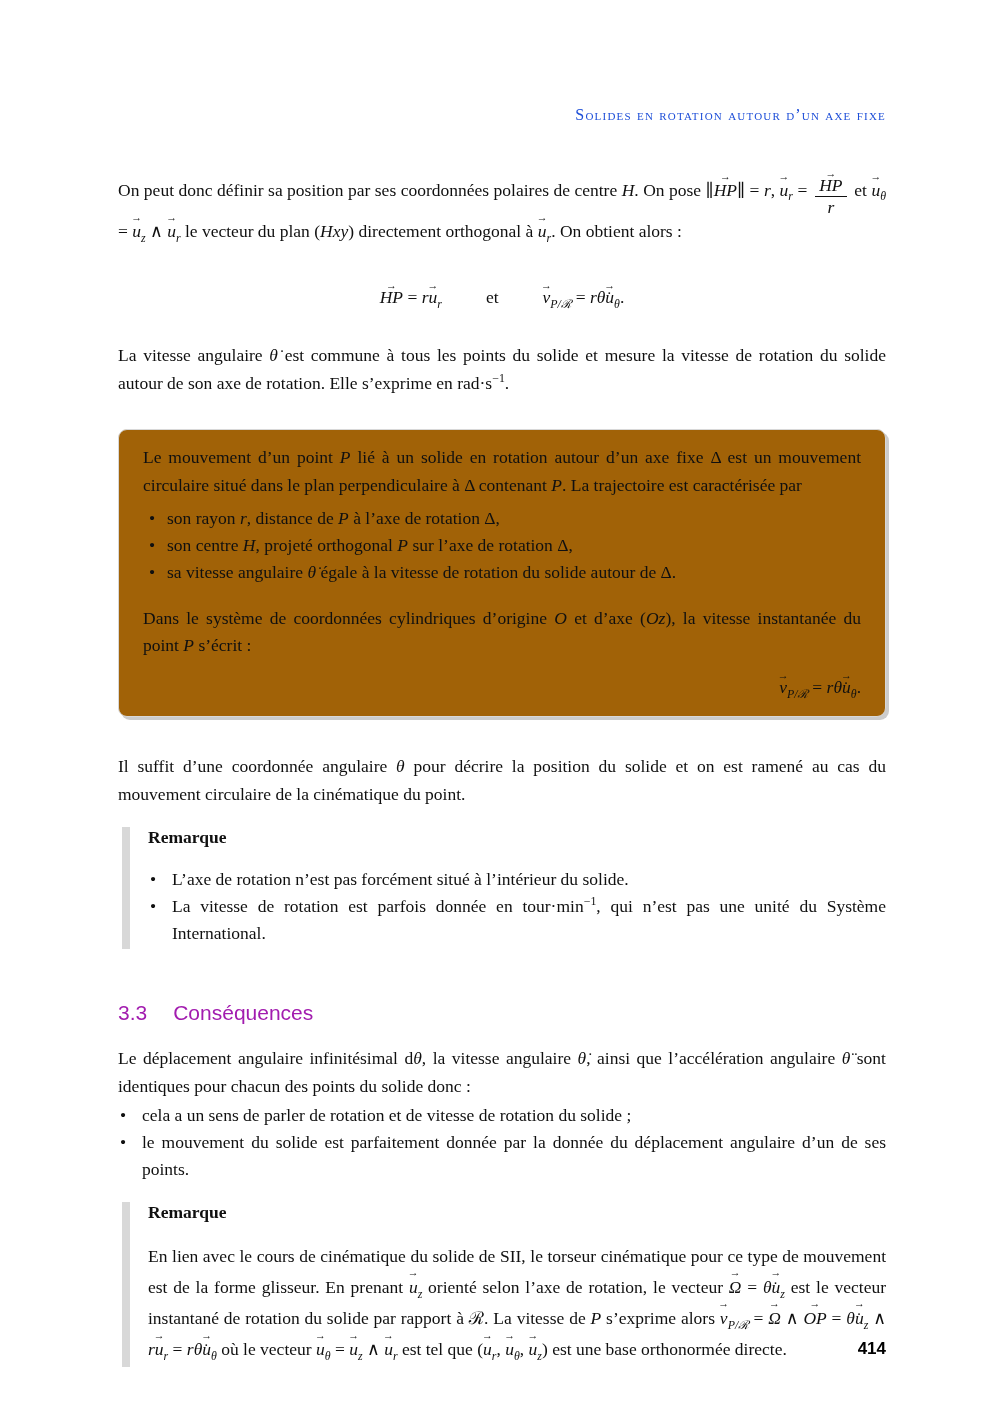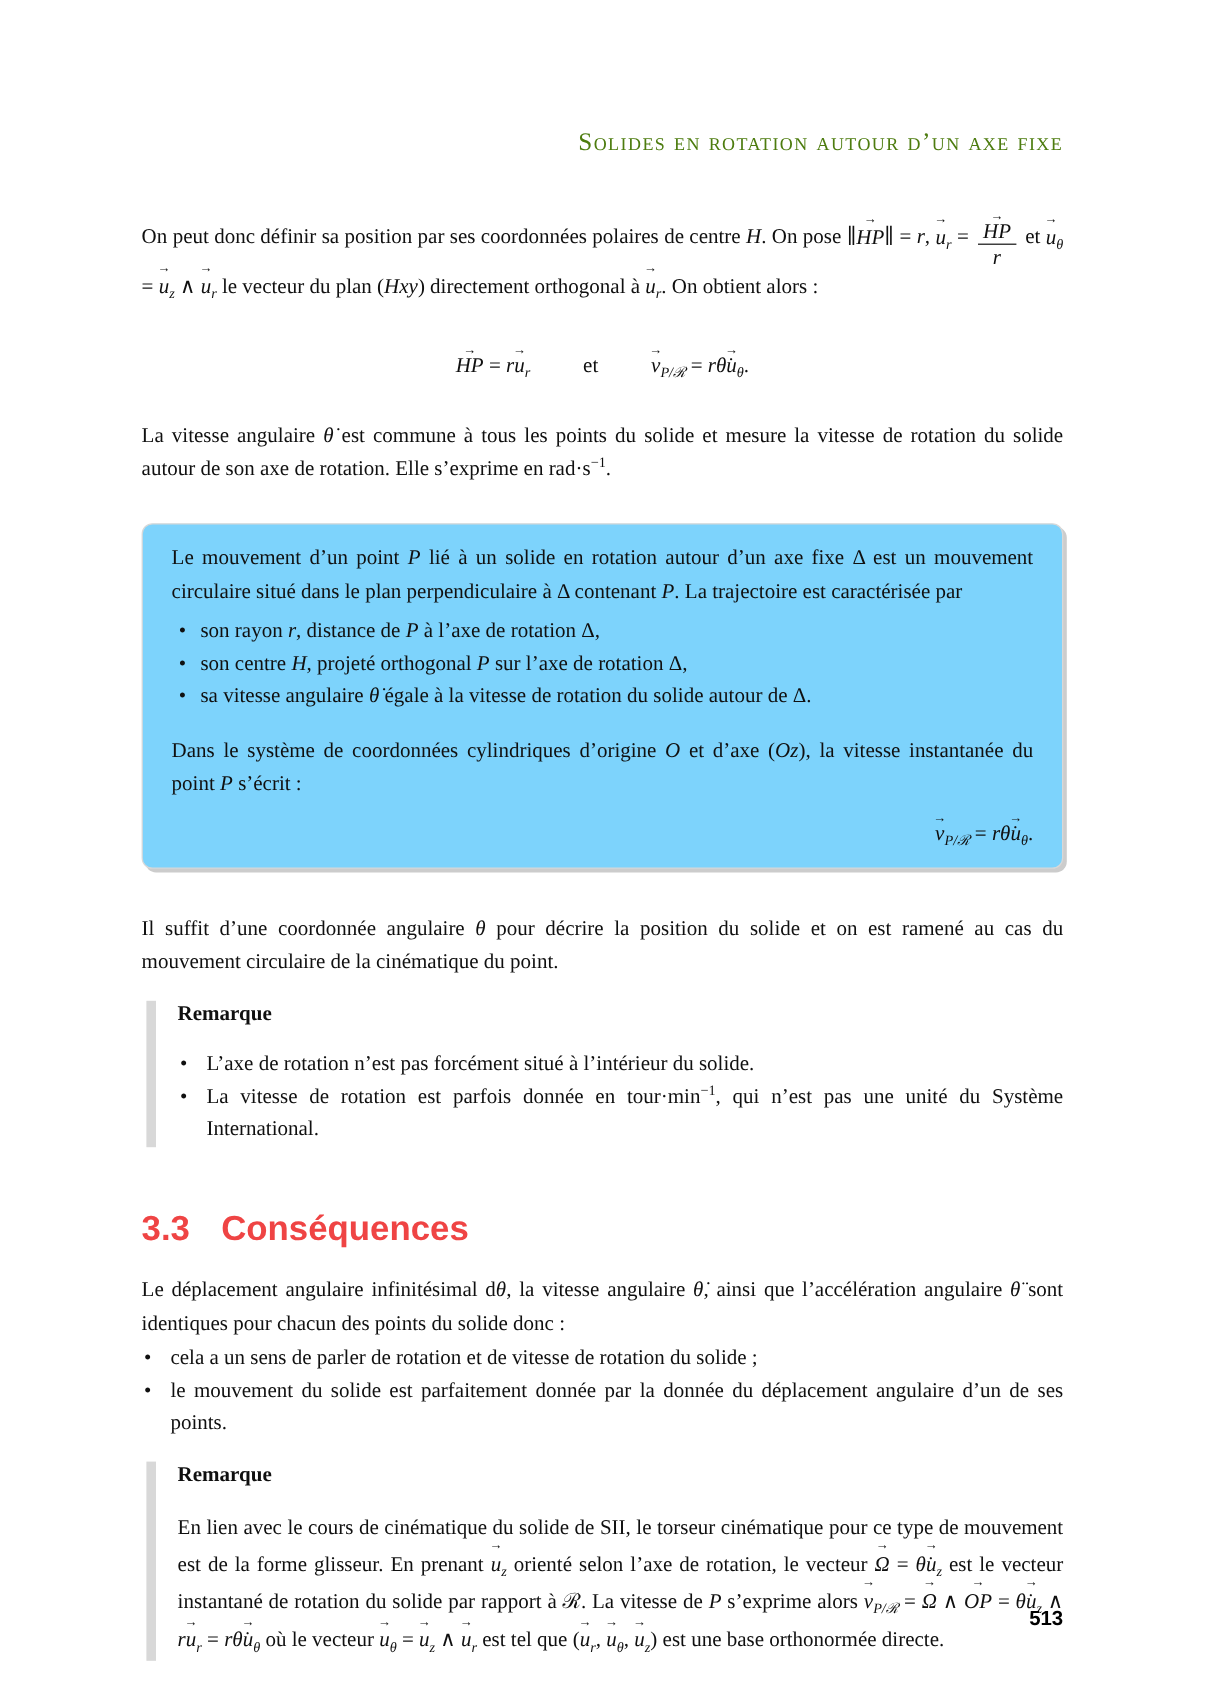--- a/index.html
+++ b/index.html
@@ -12,22 +12,22 @@
     font-size:17.5px;
     color:#101010;
     overflow:hidden;
   }
 
   
   .running-head {
     text-align:right;
     font-variant:small-caps;
     letter-spacing:1.2px;
-    font-size:21px;
-    color:#4d7c0f;
+    font-size:16px;
+    color:#1d4ed8;
   }
 
   
   .body-par { margin:0; text-align:justify; line-height:1.58; }
 
   
   i { font-style:italic; }
   sub { font-size:68%; font-style:italic; line-height:0; }
   sup { font-size:68%; line-height:0; }
   .vec { position:relative; display:inline-block; font-style:italic; }
@@ -41,21 +41,21 @@
   .frac .num { display:block; border-bottom:1.4px solid #111; padding:0.65em 0.25em 0.05em; }
   .frac .den { display:block; font-style:italic; }
   .scr { font-family:"DejaVu Serif",serif; }
 
   
   .display-eq { text-align:center; margin:30px 0 34px; padding-top:12px; line-height:1.2; }
   .eqsep { display:inline-block; margin:0 44px; font-style:normal; }
 
   
   .def-box {
-    background:#7dd3fc;
+    background:#a16207;
     border:1px solid #d8d8d8;
     border-radius:9px;
     box-shadow:3px 3px 0 #cccccc;
     padding:14px 24px 18px 24px;
     margin:32px 0 36px 0;
   }
   .def-box p { margin:0; text-align:justify; line-height:1.55; }
   .def-box .box-eq { text-align:right; margin-top:8px; padding-top:10px; }
 
   
@@ -69,21 +69,21 @@
   .remark::before {
     content:""; position:absolute; left:0; top:2px; bottom:6px;
     width:8px; background:#d8d8d8;
   }
   .remark-title { font-weight:bold; margin:0 0 18px 0; }
   .remark .remark-body { margin:0; text-align:justify; line-height:1.78; }
 
   
   .section-heading {
     font-family:"Liberation Sans","DejaVu Sans",sans-serif;
-    font-size:29px; font-weight:bold; color:#ef4444;
+    font-size:21px; font-weight:normal; color:#a21caf;
     margin:46px 0 20px 0;
   }
   .section-heading .sec-num { margin-right:26px; }
 
   
   .page-number {
     position:absolute; right:118px; bottom:58px;
     font-family:"Liberation Sans","DejaVu Sans",sans-serif;
     font-weight:bold; font-size:17px; color:#000;
   }
@@ -130,15 +130,15 @@
   <ul class="bullets flush" style="margin-top:2px;">
     <li>cela a un sens de parler de rotation et de vitesse de rotation du solide ;</li>
     <li>le mouvement du solide est parfaitement donnée par la donnée du déplacement angulaire d’un de ses points.</li>
   </ul>
 
   <div class="remark">
     <p class="remark-title">Remarque</p>
     <p class="remark-body">En lien avec le cours de cinématique du solide de SII, le torseur cinématique pour ce type de mouvement est de la forme glisseur. En prenant <span class="vec">u</span><sub>z</sub> orienté selon l’axe de rotation, le vecteur <span class="vec">Ω</span> = <i>θ̇</i><span class="vec">u</span><sub>z</sub> est le vecteur instantané de rotation du solide par rapport à <span class="scr">ℛ</span>. La vitesse de <i>P</i> s’exprime alors <span class="vec">v</span><sub>P/ℛ</sub> = <span class="vec">Ω</span> ∧ <span class="vec">OP</span> = <i>θ̇</i><span class="vec">u</span><sub>z</sub> ∧ <i>r</i><span class="vec">u</span><sub>r</sub> = <i>rθ̇</i><span class="vec">u</span><sub>θ</sub> où le vecteur <span class="vec">u</span><sub>θ</sub> = <span class="vec">u</span><sub>z</sub> ∧ <span class="vec">u</span><sub>r</sub> est tel que (<span class="vec">u</span><sub>r</sub>, <span class="vec">u</span><sub>θ</sub>, <span class="vec">u</span><sub>z</sub>) est une base orthonormée directe.</p>
   </div>
 
-  <div class="page-number">513</div>
+  <div class="page-number">414</div>
 
 </div>
 
 </body></html>

